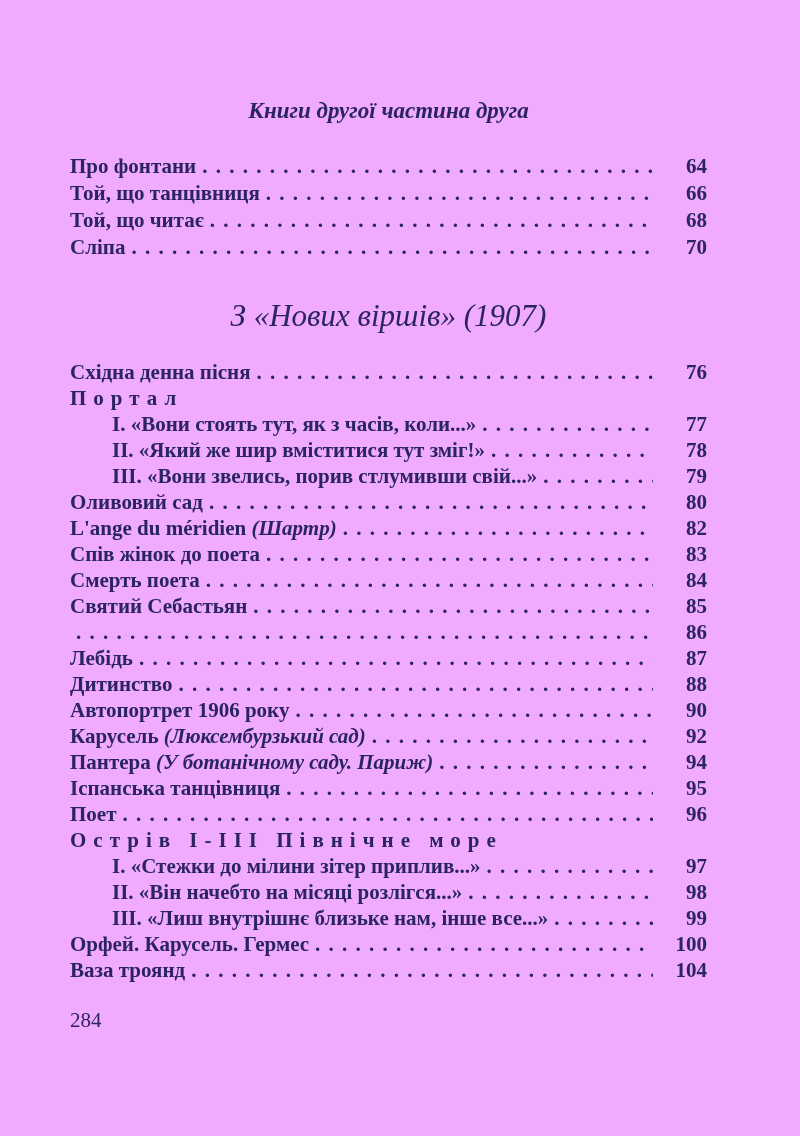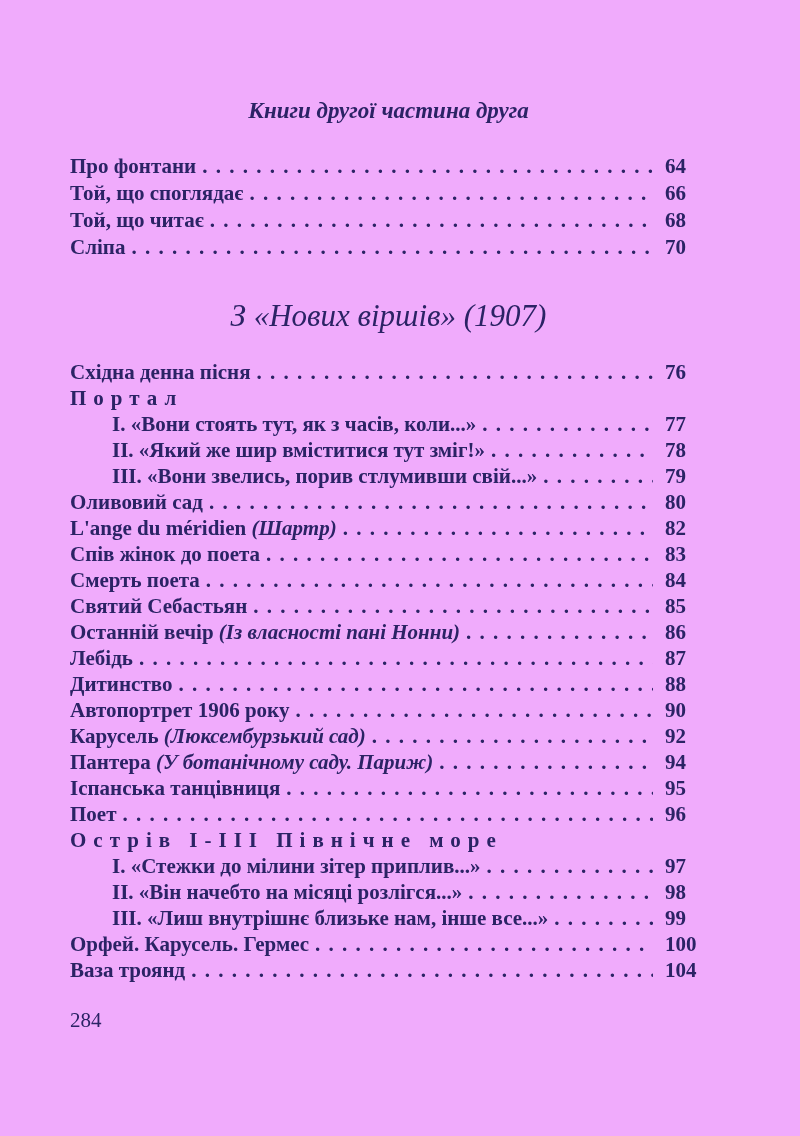--- a/index.html
+++ b/index.html
@@ -46,20 +46,21 @@
     white-space:nowrap;
     margin:0 12px 0 6px;
   }
   .leader::after {
     content:". . . . . . . . . . . . . . . . . . . . . . . . . . . . . . . . . . . . . . . . . . . . . . . . . . . . . . . . . . . . . . . . . . . . . . . . . . . . . . . .";
     letter-spacing:1.5px;
   }
   .num {
     flex:0 0 auto;
     min-width:42px;
+    text-align:right;
   }
   .footer {
     position:absolute;
     left:70px; top:1008px;
     font-size:21px;
   }
 </style>
 </head>
 <body>
 
@@ -67,21 +68,21 @@
 
   <section>
     <h2 class="sec-heading h-small">Книги другої частина друга</h2>
     <div class="entries entries-0">
         <div class="row">
           <span class="title"><span>Про фонтани</span></span>
           <span class="leader"></span>
           <span class="num">64</span>
         </div>
         <div class="row">
-          <span class="title"><span>Той, що споглядає</span></span>
+          <span class="title"><span>Той, що танцівниця</span></span>
           <span class="leader"></span>
           <span class="num">66</span>
         </div>
         <div class="row">
           <span class="title"><span>Той, що читає</span></span>
           <span class="leader"></span>
           <span class="num">68</span>
         </div>
         <div class="row">
           <span class="title"><span>Сліпа</span></span>
@@ -136,21 +137,20 @@
           <span class="title"><span>Смерть поета</span></span>
           <span class="leader"></span>
           <span class="num">84</span>
         </div>
         <div class="row">
           <span class="title"><span>Святий Себастьян</span></span>
           <span class="leader"></span>
           <span class="num">85</span>
         </div>
         <div class="row">
-          <span class="title"><span>Останній вечір </span><span class="it">(Із власності пані Нонни)</span></span>
           <span class="leader"></span>
           <span class="num">86</span>
         </div>
         <div class="row">
           <span class="title"><span>Лебідь</span></span>
           <span class="leader"></span>
           <span class="num">87</span>
         </div>
         <div class="row">
           <span class="title"><span>Дитинство</span></span>

